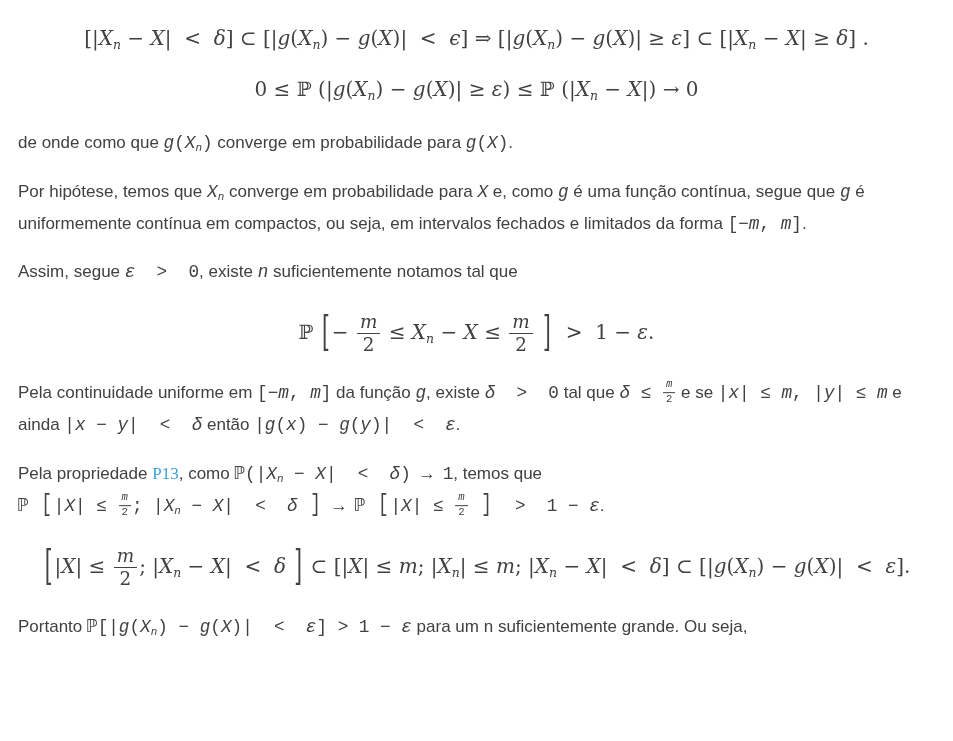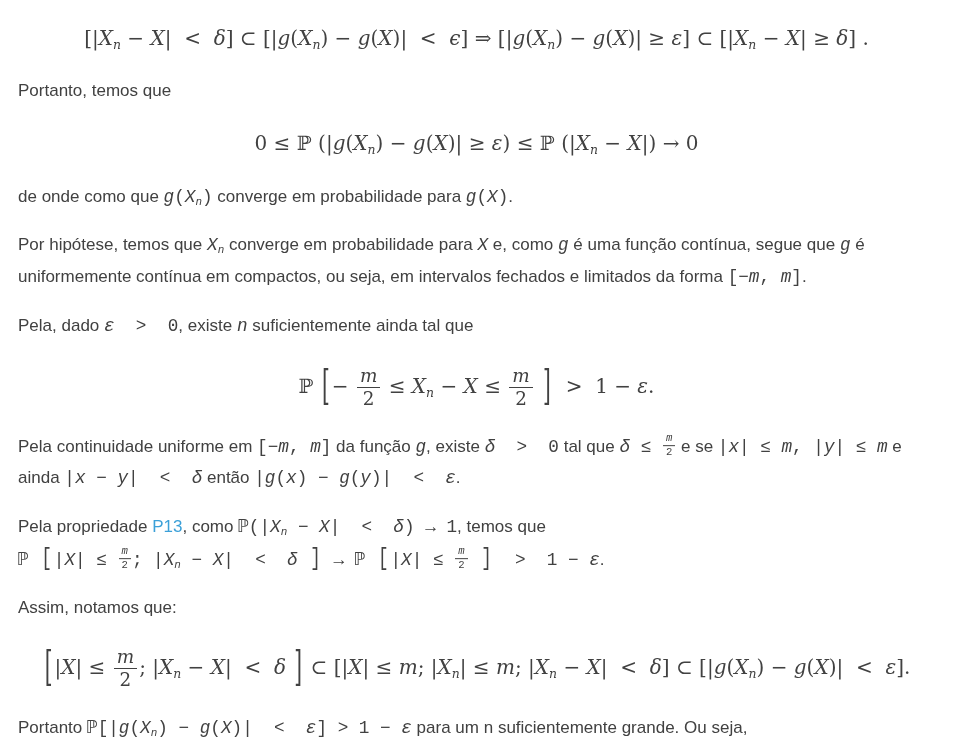--- a/index.html
+++ b/index.html
@@ -51,51 +51,49 @@
 
   .bigb {
     display: inline-block;
     transform: scaleY(2.05);
     transform-origin: 50% 52%;
     vertical-align: middle;
     margin: 0 2px;
   }
   .para .bigb { transform: scaleY(1.35); }
 
-  a.plink { text-decoration: none; cursor: pointer; }
+  a.plink { text-decoration: none; cursor: pointer; font-family: Liberation Serif, serif; }
 </style>
 </head>
 <body style="color: rgb(65, 65, 65); background: rgb(255, 255, 255);">
 
 <main class="page">
   <div>
       <div class="display"><span>[</span><span>|</span><span class="mi">X</span><span class="msub"><span class="mi">n</span></span>&nbsp;<span>−</span>&nbsp;<span class="mi">X</span><span>|</span>&nbsp;&nbsp;<span>&lt;</span>&nbsp;&nbsp;<span class="mi">δ</span><span>]</span>&nbsp;<span>⊂</span>&nbsp;<span>[</span><span>|</span><span class="mi">g</span><span>(</span><span class="mi">X</span><span class="msub"><span class="mi">n</span></span><span>)</span>&nbsp;<span>−</span>&nbsp;<span class="mi">g</span><span>(</span><span class="mi">X</span><span>)</span><span>|</span>&nbsp;&nbsp;<span>&lt;</span>&nbsp;&nbsp;<span class="mi">ϵ</span><span>]</span>&nbsp;<span>⇒</span>&nbsp;<span>[</span><span>|</span><span class="mi">g</span><span>(</span><span class="mi">X</span><span class="msub"><span class="mi">n</span></span><span>)</span>&nbsp;<span>−</span>&nbsp;<span class="mi">g</span><span>(</span><span class="mi">X</span><span>)</span><span>|</span>&nbsp;<span>≥</span>&nbsp;<span class="mi">ε</span><span>]</span>&nbsp;<span>⊂</span>&nbsp;<span>[</span><span>|</span><span class="mi">X</span><span class="msub"><span class="mi">n</span></span>&nbsp;<span>−</span>&nbsp;<span class="mi">X</span><span>|</span>&nbsp;<span>≥</span>&nbsp;<span class="mi">δ</span><span>]</span>&nbsp;<span>.</span></div>
-      <p class="para"><span>Portanto, temos que</span></p>
       <div class="display"><span>0</span>&nbsp;<span>≤</span>&nbsp;<span>ℙ</span>&nbsp;<span>(</span><span>|</span><span class="mi">g</span><span>(</span><span class="mi">X</span><span class="msub"><span class="mi">n</span></span><span>)</span>&nbsp;<span>−</span>&nbsp;<span class="mi">g</span><span>(</span><span class="mi">X</span><span>)</span><span>|</span>&nbsp;<span>≥</span>&nbsp;<span class="mi">ε</span><span>)</span>&nbsp;<span>≤</span>&nbsp;<span>ℙ</span>&nbsp;<span>(</span><span>|</span><span class="mi">X</span><span class="msub"><span class="mi">n</span></span>&nbsp;<span>−</span>&nbsp;<span class="mi">X</span><span>|</span><span>)</span>&nbsp;<span>→</span>&nbsp;<span>0</span></div>
       <p class="para"><span>de onde como que </span><span class="math"><span class="mi">g</span><span>(</span><span class="mi">X</span><span class="msub"><span class="mi">n</span></span><span>)</span></span><span> converge em probabilidade para </span><span class="math"><span class="mi">g</span><span>(</span><span class="mi">X</span><span>)</span></span><span>.</span></p>
       <p class="para"><span>Por hipótese, temos que </span><span class="math"><span class="mi">X</span><span class="msub"><span class="mi">n</span></span></span><span> converge em probabilidade para </span><span class="math"><span class="mi">X</span></span><span> e, como </span><span class="math"><span class="mi">g</span></span><span> é uma função contínua, segue que </span><span class="math"><span class="mi">g</span></span><span> é uniformemente contínua em compactos, ou seja, em intervalos fechados e limitados da forma </span><span class="math"><span>[</span><span>−</span><span class="mi">m</span><span>,</span>&nbsp;<span class="mi">m</span><span>]</span></span><span>.</span></p>
-      <p class="para"><span>Pela, dado </span><span class="math"><span class="mi">ε</span>&nbsp;&nbsp;<span>&gt;</span>&nbsp;&nbsp;<span>0</span></span><span>, existe </span><span class="math"><span class="mi">n</span></span><span> suficientemente ainda tal que</span></p>
+      <p class="para"><span>Assim, segue </span><span class="math"><span class="mi">ε</span>&nbsp;&nbsp;<span>&gt;</span>&nbsp;&nbsp;<span>0</span></span><span>, existe </span><span class="math"><span class="mi">n</span></span><span> suficientemente notamos tal que</span></p>
       <div class="display"><span>ℙ</span>&nbsp;<span class="bigb">[</span><span>−</span>&nbsp;<span class="frac">
           <span class="fnum"><span class="mi">m</span></span>
           <span class="fden"><span>2</span></span>
         </span>&nbsp;<span>≤</span>&nbsp;<span class="mi">X</span><span class="msub"><span class="mi">n</span></span>&nbsp;<span>−</span>&nbsp;<span class="mi">X</span>&nbsp;<span>≤</span>&nbsp;<span class="frac">
           <span class="fnum"><span class="mi">m</span></span>
           <span class="fden"><span>2</span></span>
         </span>&nbsp;<span class="bigb">]</span>&nbsp;&nbsp;<span>&gt;</span>&nbsp;&nbsp;<span>1</span>&nbsp;<span>−</span>&nbsp;<span class="mi">ε</span><span>.</span></div>
       <p class="para"><span>Pela continuidade uniforme em </span><span class="math"><span>[</span><span>−</span><span class="mi">m</span><span>,</span>&nbsp;<span class="mi">m</span><span>]</span></span><span> da função </span><span class="math"><span class="mi">g</span></span><span>, existe </span><span class="math"><span class="mi">δ</span>&nbsp;&nbsp;<span>&gt;</span>&nbsp;&nbsp;<span>0</span></span><span> tal que </span><span class="math"><span class="mi">δ</span>&nbsp;<span>≤</span>&nbsp;<span class="frac">
             <span class="fnum"><span class="mi">m</span></span>
             <span class="fden"><span>2</span></span>
           </span></span><span> e se </span><span class="math"><span>|</span><span class="mi">x</span><span>|</span>&nbsp;<span>≤</span>&nbsp;<span class="mi">m</span><span>,</span>&nbsp;<span>|</span><span class="mi">y</span><span>|</span>&nbsp;<span>≤</span>&nbsp;<span class="mi">m</span></span><span> e ainda </span><span class="math"><span>|</span><span class="mi">x</span>&nbsp;<span>−</span>&nbsp;<span class="mi">y</span><span>|</span>&nbsp;&nbsp;<span>&lt;</span>&nbsp;&nbsp;<span class="mi">δ</span></span><span> então </span><span class="math"><span>|</span><span class="mi">g</span><span>(</span><span class="mi">x</span><span>)</span>&nbsp;<span>−</span>&nbsp;<span class="mi">g</span><span>(</span><span class="mi">y</span><span>)</span><span>|</span>&nbsp;&nbsp;<span>&lt;</span>&nbsp;&nbsp;<span class="mi">ε</span></span><span>.</span></p>
       <p class="para"><span>Pela propriedade </span><a class="plink" href="#" style="color: rgb(59, 160, 216);">P13</a><span>, como </span><span class="math"><span>ℙ</span><span>(</span><span>|</span><span class="mi">X</span><span class="msub"><span class="mi">n</span></span>&nbsp;<span>−</span>&nbsp;<span class="mi">X</span><span>|</span>&nbsp;&nbsp;<span>&lt;</span>&nbsp;&nbsp;<span class="mi">δ</span><span>)</span>&nbsp;<span>→</span>&nbsp;<span>1</span></span><span>, temos que</span><br><span class="math"><span>ℙ</span>&nbsp;<span class="bigb">[</span><span>|</span><span class="mi">X</span><span>|</span>&nbsp;<span>≤</span>&nbsp;<span class="frac">
             <span class="fnum"><span class="mi">m</span></span>
             <span class="fden"><span>2</span></span>
           </span><span>;</span>&nbsp;<span>|</span><span class="mi">X</span><span class="msub"><span class="mi">n</span></span>&nbsp;<span>−</span>&nbsp;<span class="mi">X</span><span>|</span>&nbsp;&nbsp;<span>&lt;</span>&nbsp;&nbsp;<span class="mi">δ</span>&nbsp;<span class="bigb">]</span>&nbsp;<span>→</span>&nbsp;<span>ℙ</span>&nbsp;<span class="bigb">[</span><span>|</span><span class="mi">X</span><span>|</span>&nbsp;<span>≤</span>&nbsp;<span class="frac">
             <span class="fnum"><span class="mi">m</span></span>
             <span class="fden"><span>2</span></span>
           </span>&nbsp;<span class="bigb">]</span>&nbsp;&nbsp;<span>&gt;</span>&nbsp;&nbsp;<span>1</span>&nbsp;<span>−</span>&nbsp;<span class="mi">ε</span></span><span>.</span></p>
-      <p class="para"><span>Assim, notamos que:</span></p>
       <div class="display"><span class="bigb">[</span><span>|</span><span class="mi">X</span><span>|</span>&nbsp;<span>≤</span>&nbsp;<span class="frac">
           <span class="fnum"><span class="mi">m</span></span>
           <span class="fden"><span>2</span></span>
         </span><span>;</span>&nbsp;<span>|</span><span class="mi">X</span><span class="msub"><span class="mi">n</span></span>&nbsp;<span>−</span>&nbsp;<span class="mi">X</span><span>|</span>&nbsp;&nbsp;<span>&lt;</span>&nbsp;&nbsp;<span class="mi">δ</span>&nbsp;<span class="bigb">]</span>&nbsp;<span>⊂</span>&nbsp;<span>[</span><span>|</span><span class="mi">X</span><span>|</span>&nbsp;<span>≤</span>&nbsp;<span class="mi">m</span><span>;</span>&nbsp;<span>|</span><span class="mi">X</span><span class="msub"><span class="mi">n</span></span><span>|</span>&nbsp;<span>≤</span>&nbsp;<span class="mi">m</span><span>;</span>&nbsp;<span>|</span><span class="mi">X</span><span class="msub"><span class="mi">n</span></span>&nbsp;<span>−</span>&nbsp;<span class="mi">X</span><span>|</span>&nbsp;&nbsp;<span>&lt;</span>&nbsp;&nbsp;<span class="mi">δ</span><span>]</span>&nbsp;<span>⊂</span>&nbsp;<span>[</span><span>|</span><span class="mi">g</span><span>(</span><span class="mi">X</span><span class="msub"><span class="mi">n</span></span><span>)</span>&nbsp;<span>−</span>&nbsp;<span class="mi">g</span><span>(</span><span class="mi">X</span><span>)</span><span>|</span>&nbsp;&nbsp;<span>&lt;</span>&nbsp;&nbsp;<span class="mi">ε</span><span>]</span><span>.</span></div>
       <p class="para"><span>Portanto </span><span class="math"><span>ℙ</span><span>[</span><span>|</span><span class="mi">g</span><span>(</span><span class="mi">X</span><span class="msub"><span class="mi">n</span></span><span>)</span>&nbsp;<span>−</span>&nbsp;<span class="mi">g</span><span>(</span><span class="mi">X</span><span>)</span><span>|</span>&nbsp;&nbsp;<span>&lt;</span>&nbsp;&nbsp;<span class="mi">ε</span><span>]</span>&nbsp;<span>&gt;</span>&nbsp;<span>1</span>&nbsp;<span>−</span>&nbsp;<span class="mi">ε</span></span><span> para um n suficientemente grande. Ou seja,</span></p>
     </div>
 </main>
 
 </body></html>

